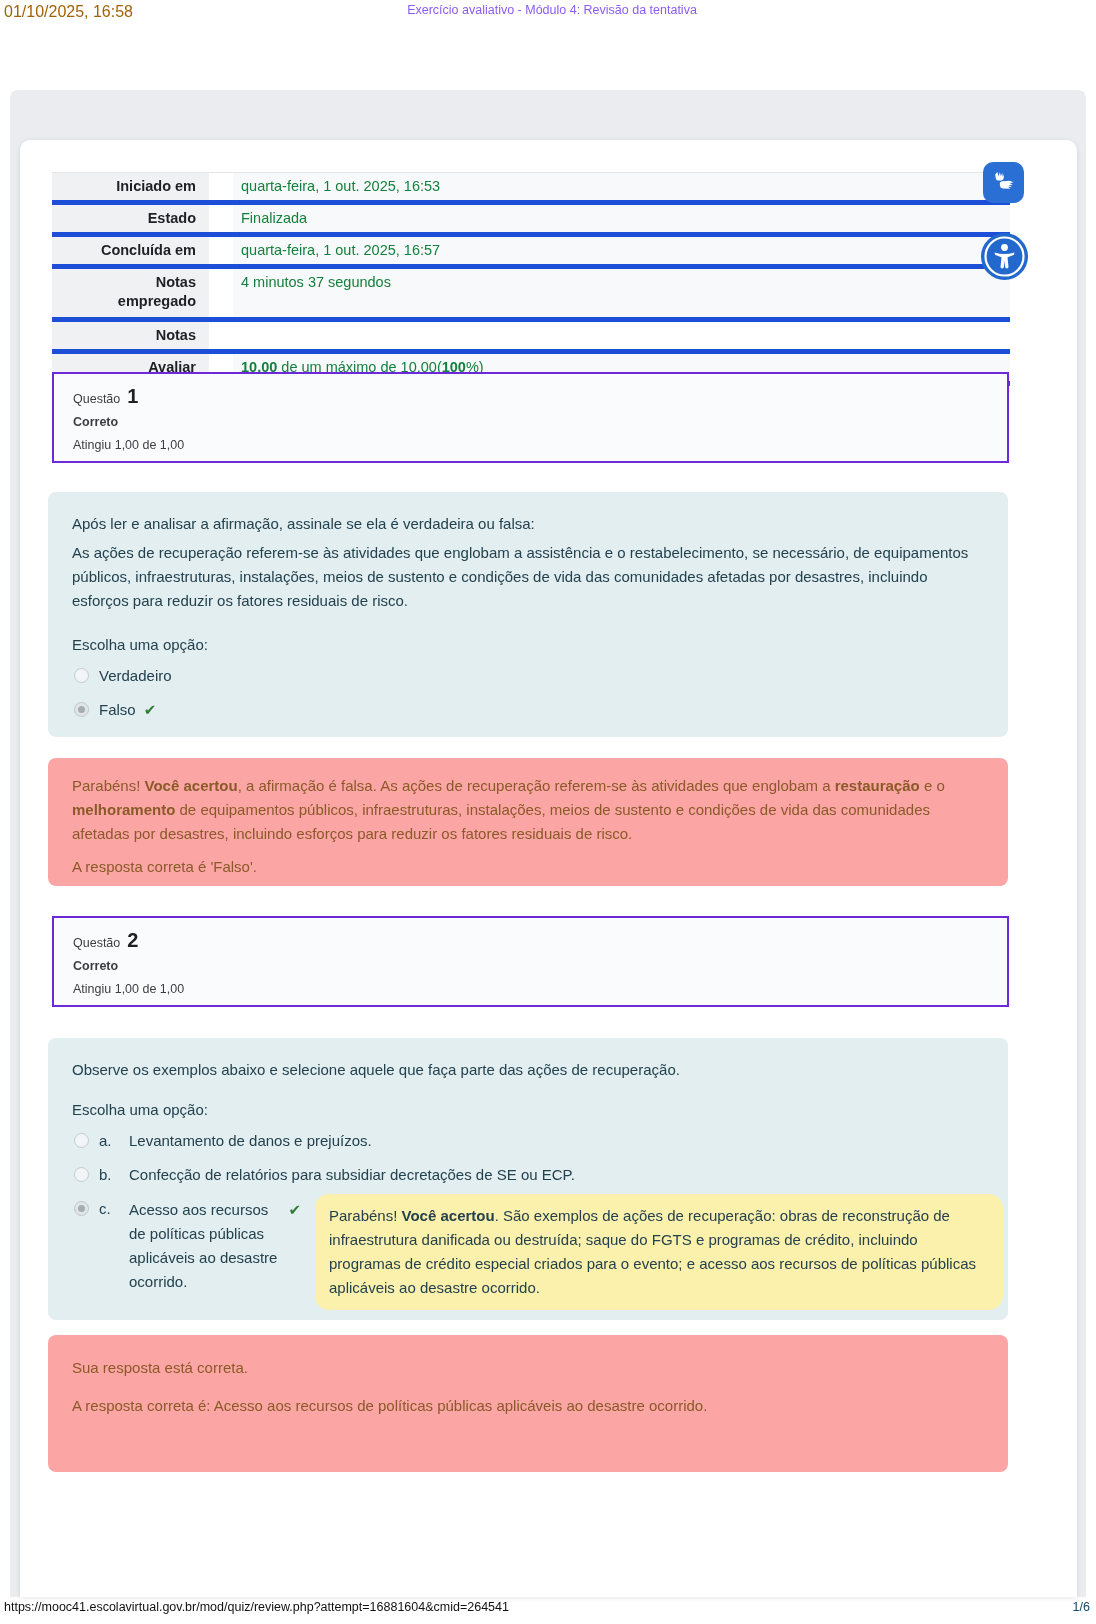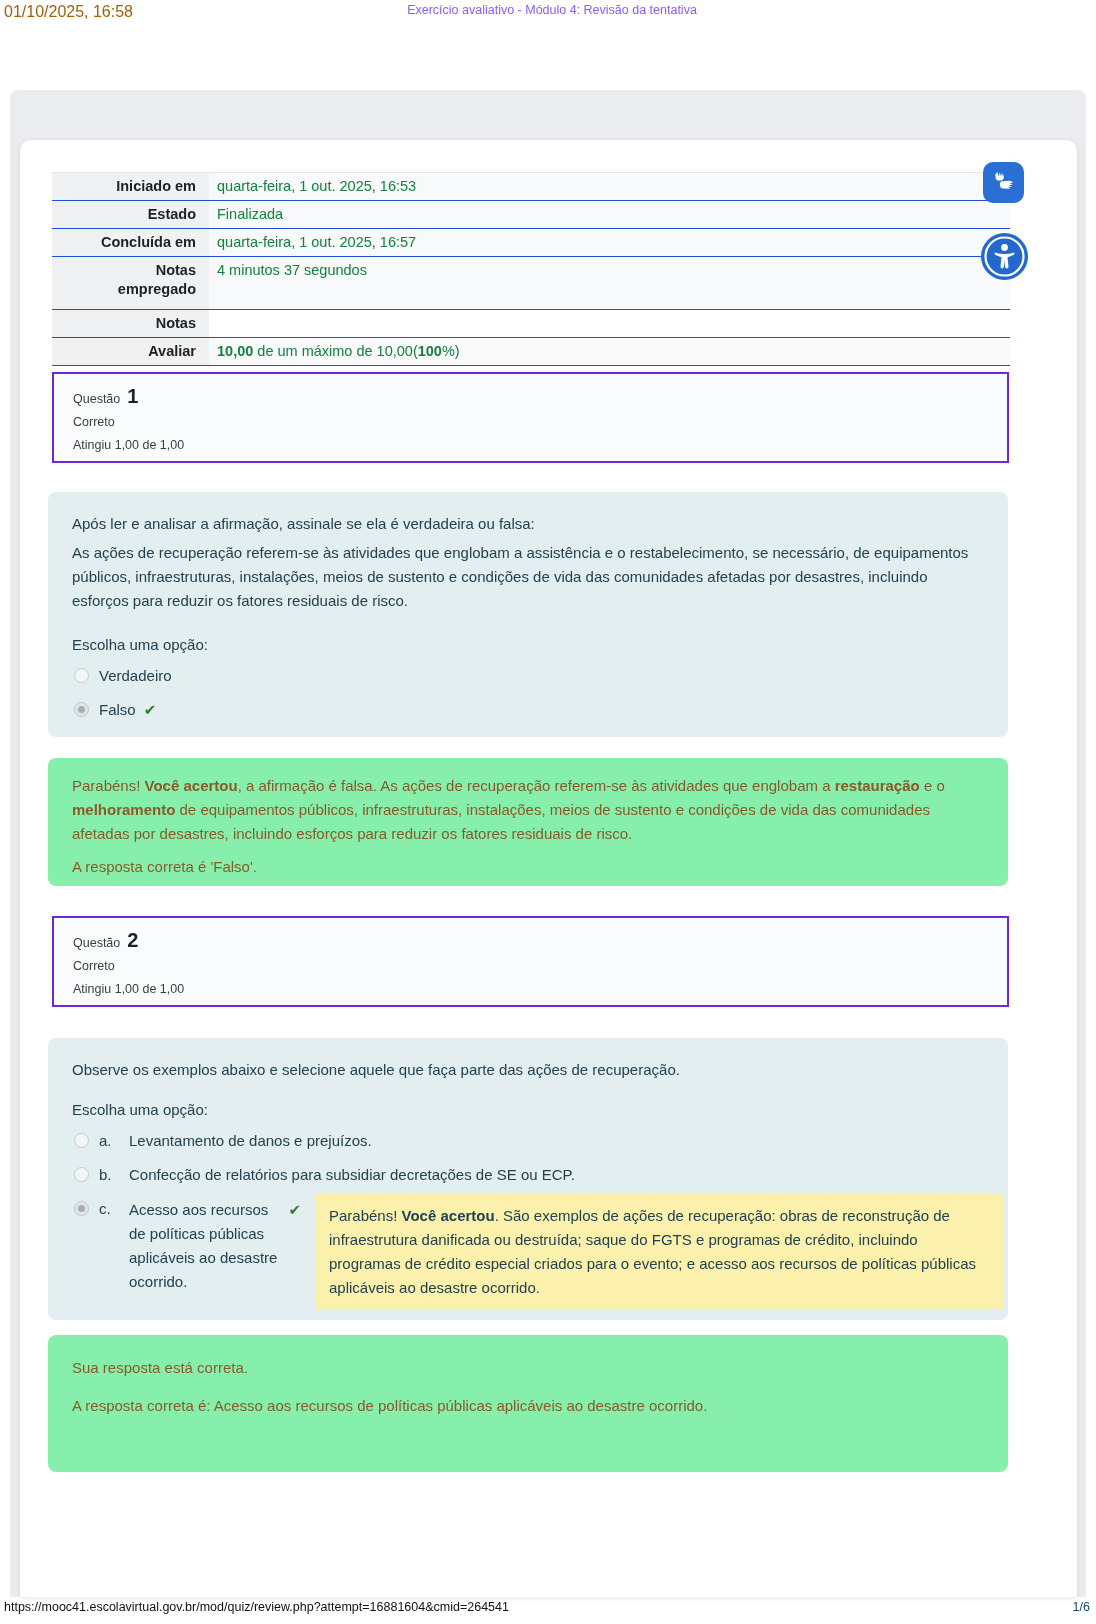--- a/index.html
+++ b/index.html
@@ -11,58 +11,58 @@
   .print-header-title { position:absolute; top:3px; left:4px; width:100%; text-align:center; font-size:12.5px; color:#8b5cf6; }
   .print-footer-url { position:absolute; top:1600px; left:4px; font-size:12.5px; color:#111; }
   .print-footer-page { position:absolute; top:1600px; right:6px; font-size:12.5px; color:#0c4a6e; }
 
   
   .outer-gray { position:absolute; top:90px; left:10px; width:1076px; height:1507px; background:#eaecef; border-radius:8px 8px 0 0; }
   .white-card { position:absolute; top:140px; left:20px; width:1057px; height:1457px; background:#ffffff; border-radius:10px 10px 0 0; box-shadow:0 1px 5px rgba(0,0,0,0.10); }
 
   
   .summary { position:absolute; top:172px; left:52px; width:958px; border-top:1px solid #e3e6e9; font-size:14.5px; }
-  .srow { display:flex; border-bottom:1px solid #1d4ed8; min-height:27px; }
+  .srow { display:flex; border-bottom:5px solid #1d4ed8; min-height:27px;gap:24px; }
   .srow .slabel { width:157px; background:#eff1f3; text-align:right; font-weight:bold; color:#1d2125; padding:4px 13px 4px 10px; line-height:19px; }
   .srow .sval { flex:1; background:#f8f9fa; color:#15803d; padding:4px 0 4px 8px; line-height:19px; }
   .srow.tall { min-height:53px; }
   .srow.tall .slabel span { display:inline-block; width:86px; text-align:right; }
   .b { font-weight:bold; }
 
   
   .vlibras { position:absolute; top:162px; left:983px; width:41px; height:41px; background:#2a6fd4; border-radius:10px; display:flex; align-items:center; justify-content:center; cursor:pointer; }
   .acc-btn { position:absolute; top:233px; left:981px; width:47px; height:47px; border-radius:50%; background:#2268cd; display:flex; align-items:center; justify-content:center; cursor:pointer; }
 
   
   .q-info { position:absolute; left:52px; width:957px; height:91px; background:#fafbfc; border:2px solid #6d28d9; padding:11px 19px; color:#3b3e40; }
   .q-info .qline { display:flex; align-items:baseline; gap:7px; font-size:12.5px; }
   .q-info .qnum { font-size:20px; font-weight:bold; color:#1d2125; }
-  .q-info .qstatus { margin-top:7px; font-size:12.5px; }
+  .q-info .qstatus { margin-top:7px; font-size:12.5px;font-weight:bold; }
   .q-info .qmarks { margin-top:9px; font-size:12.5px; }
   #q1-info { top:372px; }
   #q2-info { top:916px; }
 
   
   .q-content { position:absolute; left:48px; width:960px; background:#e3eef1; border-radius:8px; padding:23px 24px; color:#23424e; font-size:15px; overflow:hidden; }
   #q1-content { top:492px; height:245px; }
   #q2-content { top:1038px; height:282px; }
   .q-content .statement { margin-top:9px; line-height:24px; }
   .q-content .prompt { margin-top:23px; }
   .opt-row { display:flex; align-items:flex-start; margin-top:12px; line-height:22px; }
   .radio { width:15px; height:15px; border-radius:50%; border:1px solid #c3cacf; background:#f2f5f6; margin:3px 10px 0 2px; flex:0 0 auto; position:relative; }
   .radio.selected { background:#e2e5e7; border-color:#bfc5ca; }
   .radio.selected::after { content:""; position:absolute; top:3px; left:3px; width:7px; height:7px; border-radius:50%; background:#a6adb3; }
   .check { color:#2e7d32; font-weight:bold; font-family:"DejaVu Sans", sans-serif; font-size:15px; }
   .opt-letter { width:30px; flex:0 0 auto; }
   .opt-c-label { width:172px; flex:0 0 auto; position:relative; padding-right:20px; line-height:24px; }
   .opt-c-label .check { position:absolute; top:0; right:0; }
-  .inline-feedback { flex:0 0 auto; width:688px; margin-left:14px; margin-top:-4px; background:#fcf0ad; border-radius:3px; padding:10px 14px; line-height:24px; }
+  .inline-feedback { flex:0 0 auto; width:688px; margin-left:14px; margin-top:-4px; background:#fcf0ad; border-radius:14px; padding:10px 14px; line-height:24px; }
 
   
-  .fb-box { position:absolute; left:48px; width:960px; background:#86efac; border-radius:8px; padding:16px 24px; color:#8a5a28; font-size:15px; line-height:24px; overflow:hidden; }
+  .fb-box { position:absolute; left:48px; width:960px; background:#fca5a5; border-radius:8px; padding:16px 24px; color:#8a5a28; font-size:15px; line-height:24px; overflow:hidden; }
   #q1-feedback { top:758px; height:128px; }
   #q2-feedback { top:1335px; height:137px; padding-top:21px; }
   .fb-box .p2 { margin-top:9px; }
   #q2-feedback .p2 { margin-top:14px; }
 </style>
 </head>
 <body>
 
 <div class="canvas">
 

